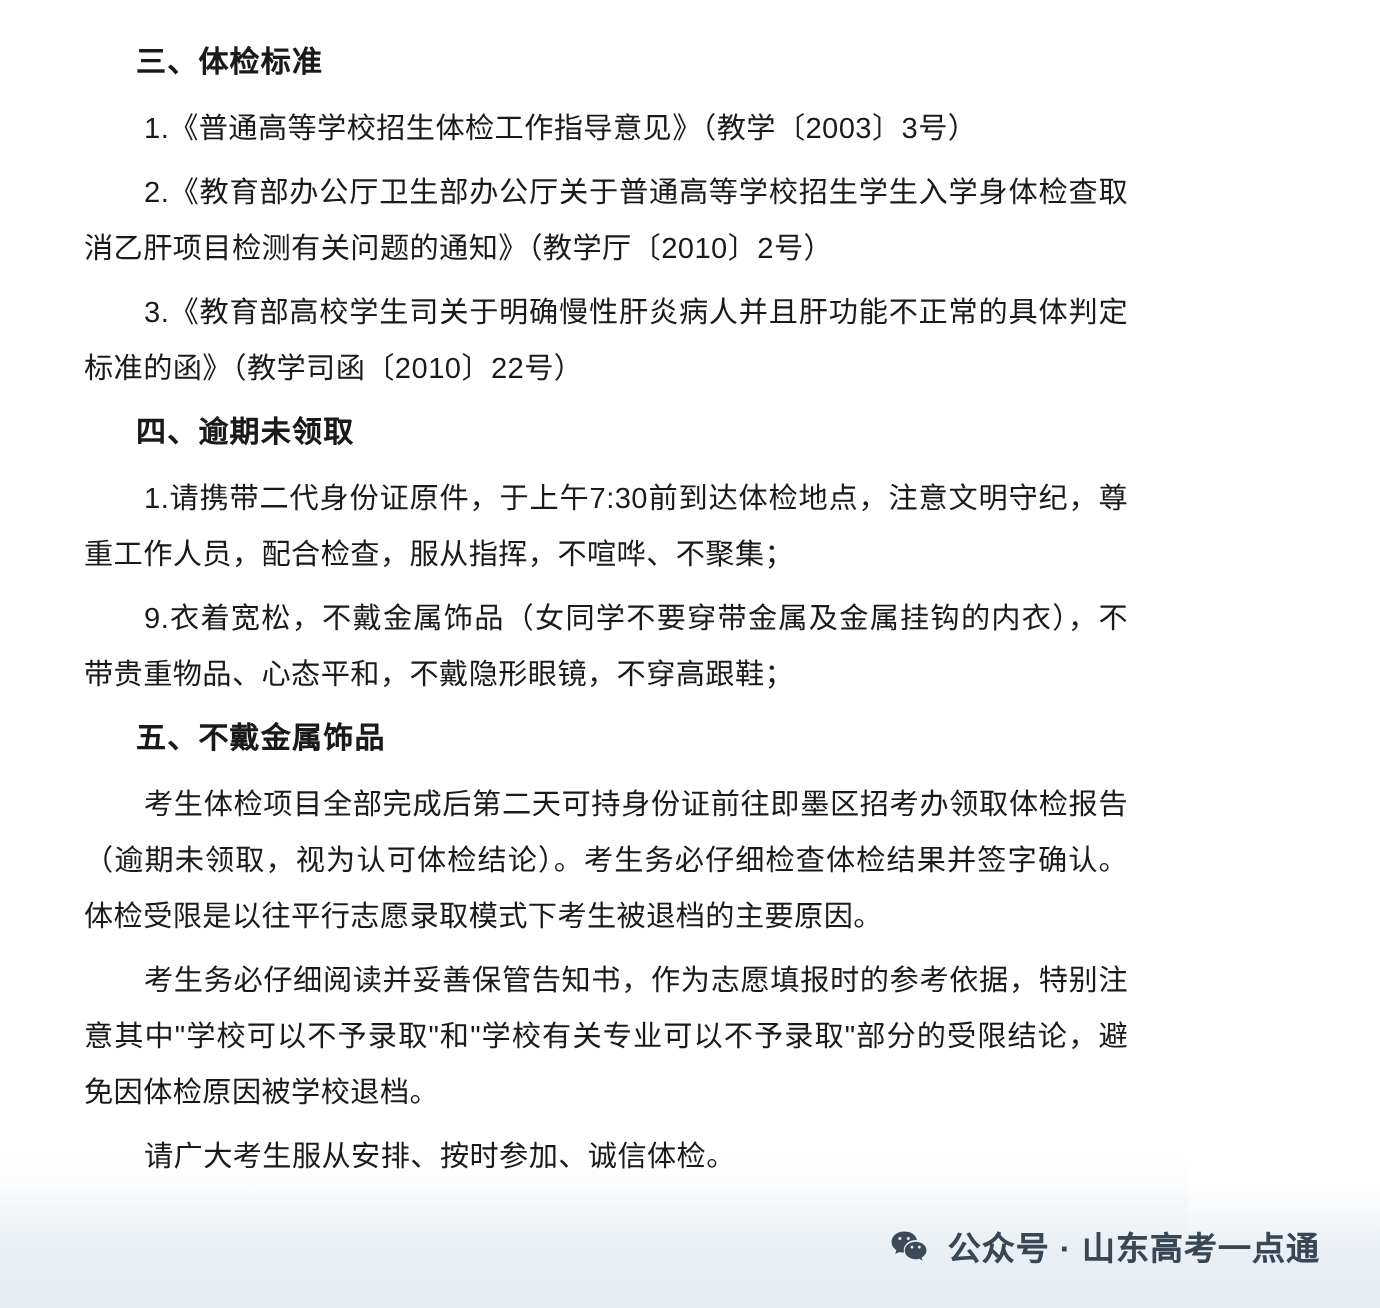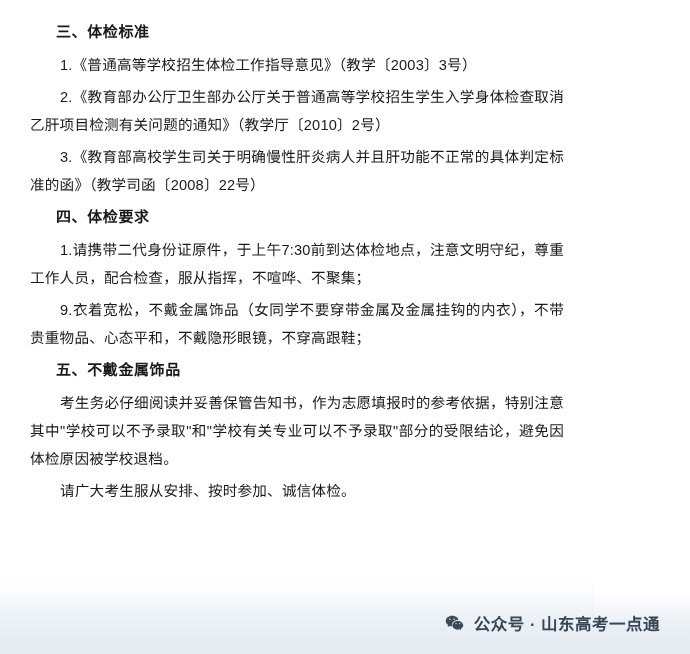--- a/index.html
+++ b/index.html
@@ -13,21 +13,21 @@
     font-family: "Liberation Sans", "DejaVu Sans", sans-serif;
     color: #1a1a1a;
     overflow: hidden;
   }
   .page {
     position: relative;
     width: 594px;
     height: 654px;
     background: linear-gradient(180deg, #ffffff 0%, #ffffff 88%, #eef3f7 100%);
     box-sizing: border-box;
-    padding: 18px 26px 0 26px;
+    padding: 18px 26px 0 38px;
   }
   .doc {
     font-size: 14.6px;
     line-height: 1.92;
     letter-spacing: 0.2px;
   }
   .heading {
     font-weight: bold;
     font-size: 15px;
     margin: 0 0 2px 0;
@@ -81,31 +81,32 @@
 <body>
 
 <div class="page">
 
   <div class="doc">
 
     <div class="blk">
       <div class="heading">三、体检标准</div>
       <p class="para">1.《普通高等学校招生体检工作指导意见》（教学〔2003〕3号）</p>
       <p class="para">2.《教育部办公厅卫生部办公厅关于普通高等学校招生学生入学身体检查取消乙肝项目检测有关问题的通知》（教学厅〔2010〕2号）</p>
-      <p class="para">3.《教育部高校学生司关于明确慢性肝炎病人并且肝功能不正常的具体判定标准的函》（教学司函〔2008〕22号）</p>
+      <p class="para">3.《教育部高校学生司关于明确慢性肝炎病人并且肝功能不正常的具体判定标准的函》（教学司函〔2010〕22号）</p>
     </div>
 
     <div class="blk">
-      <div class="heading tight">四、体检要求</div>
+      <div class="heading tight">四、逾期未领取</div>
       <p class="para">1.请携带二代身份证原件，于上午7:30前到达体检地点，注意文明守纪，尊重工作人员，配合检查，服从指挥，不喧哗、不聚集；</p>
       <p class="para">9.衣着宽松，不戴金属饰品（女同学不要穿带金属及金属挂钩的内衣），不带贵重物品、心态平和，不戴隐形眼镜，不穿高跟鞋；</p>
     </div>
 
     <div class="blk">
       <div class="heading tight">五、不戴金属饰品</div>
+      <p class="para">考生体检项目全部完成后第二天可持身份证前往即墨区招考办领取体检报告（逾期未领取，视为认可体检结论）。考生务必仔细检查体检结果并签字确认。体检受限是以往平行志愿录取模式下考生被退档的主要原因。</p>
       <p class="para">考生务必仔细阅读并妥善保管告知书，作为志愿填报时的参考依据，特别注意其中"学校可以不予录取"和"学校有关专业可以不予录取"部分的受限结论，避免因体检原因被学校退档。</p>
       <p class="para">请广大考生服从安排、按时参加、诚信体检。</p>
     </div>
 
   </div>
 
   <div class="footer">
     <div class="wechat-badge">
       <span class="wechat-icon">
         <svg width="21" height="21" viewBox="0 0 24 24" aria-hidden="true">

